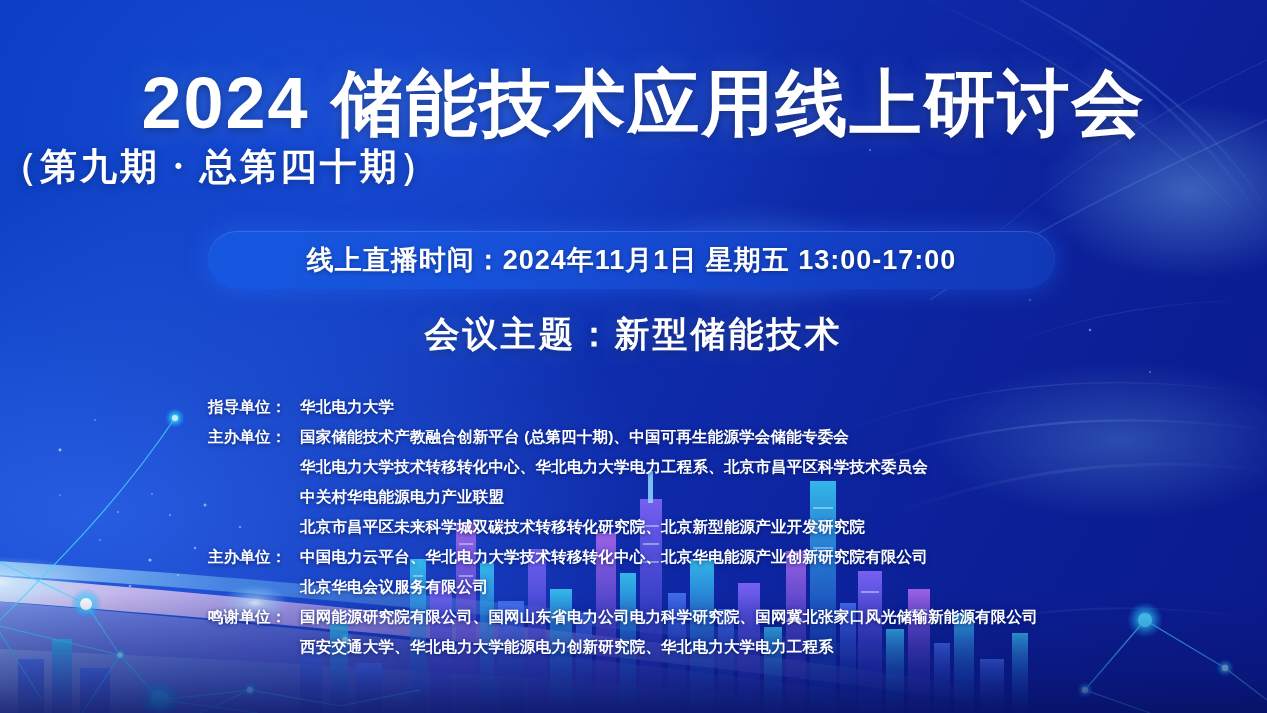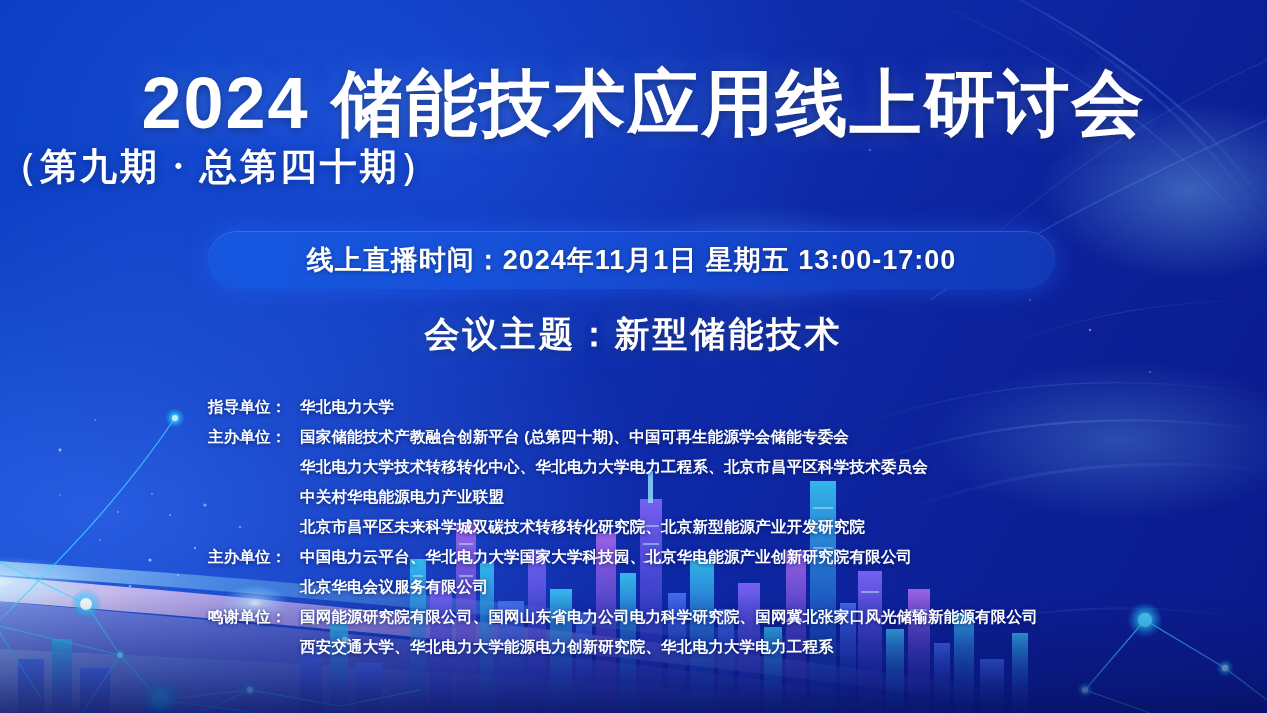--- a/index.html
+++ b/index.html
@@ -372,21 +372,21 @@
         <span class="org-value">中关村华电能源电力产业联盟</span>
       </div>
 
       <div class="org-row">
         <span class="org-label blank"></span>
         <span class="org-value">北京市昌平区未来科学城双碳技术转移转化研究院、北京新型能源产业开发研究院</span>
       </div>
 
       <div class="org-row">
         <span class="org-label">主办单位：</span>
-        <span class="org-value">中国电力云平台、华北电力大学国家大学科技园、北京华电能源产业创新研究院有限公司</span>
+        <span class="org-value">中国电力云平台、华北电力大学技术转移转化中心、北京华电能源产业创新研究院有限公司</span>
       </div>
 
       <div class="org-row">
         <span class="org-label blank"></span>
         <span class="org-value">北京华电会议服务有限公司</span>
       </div>
 
       <div class="org-row">
         <span class="org-label">鸣谢单位：</span>
         <span class="org-value">国网能源研究院有限公司、国网山东省电力公司电力科学研究院、国网冀北张家口风光储输新能源有限公司</span>

